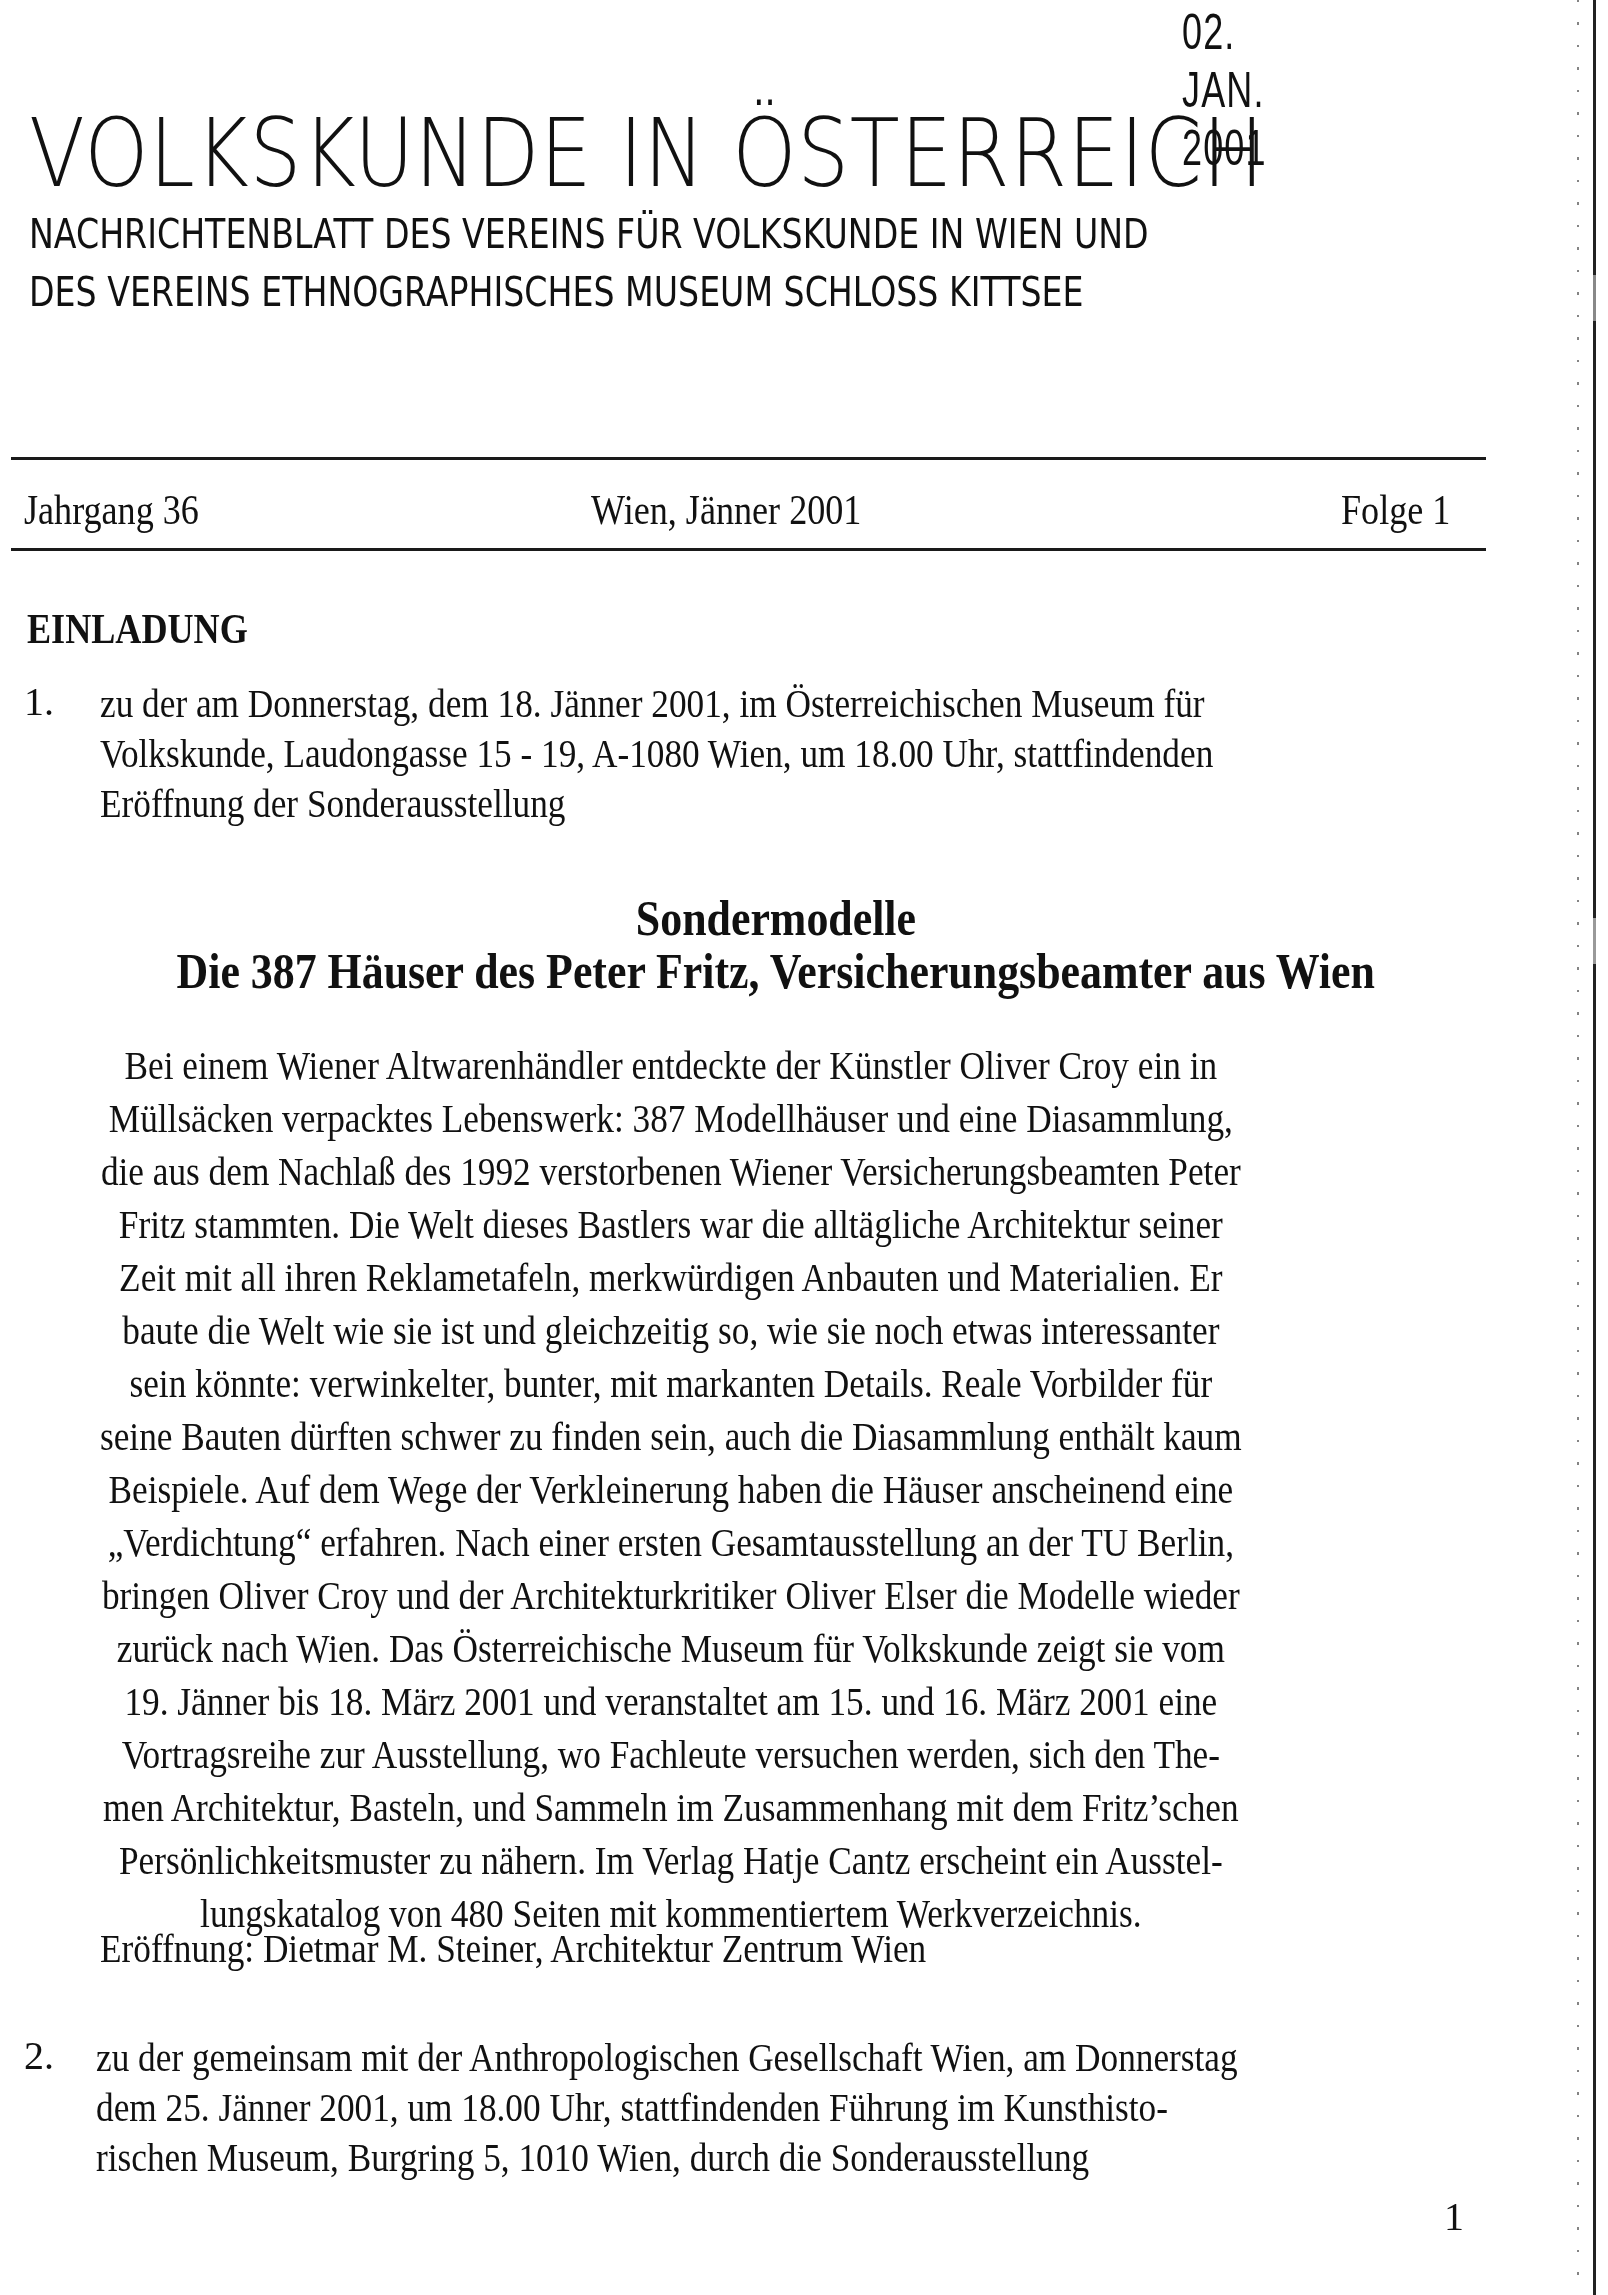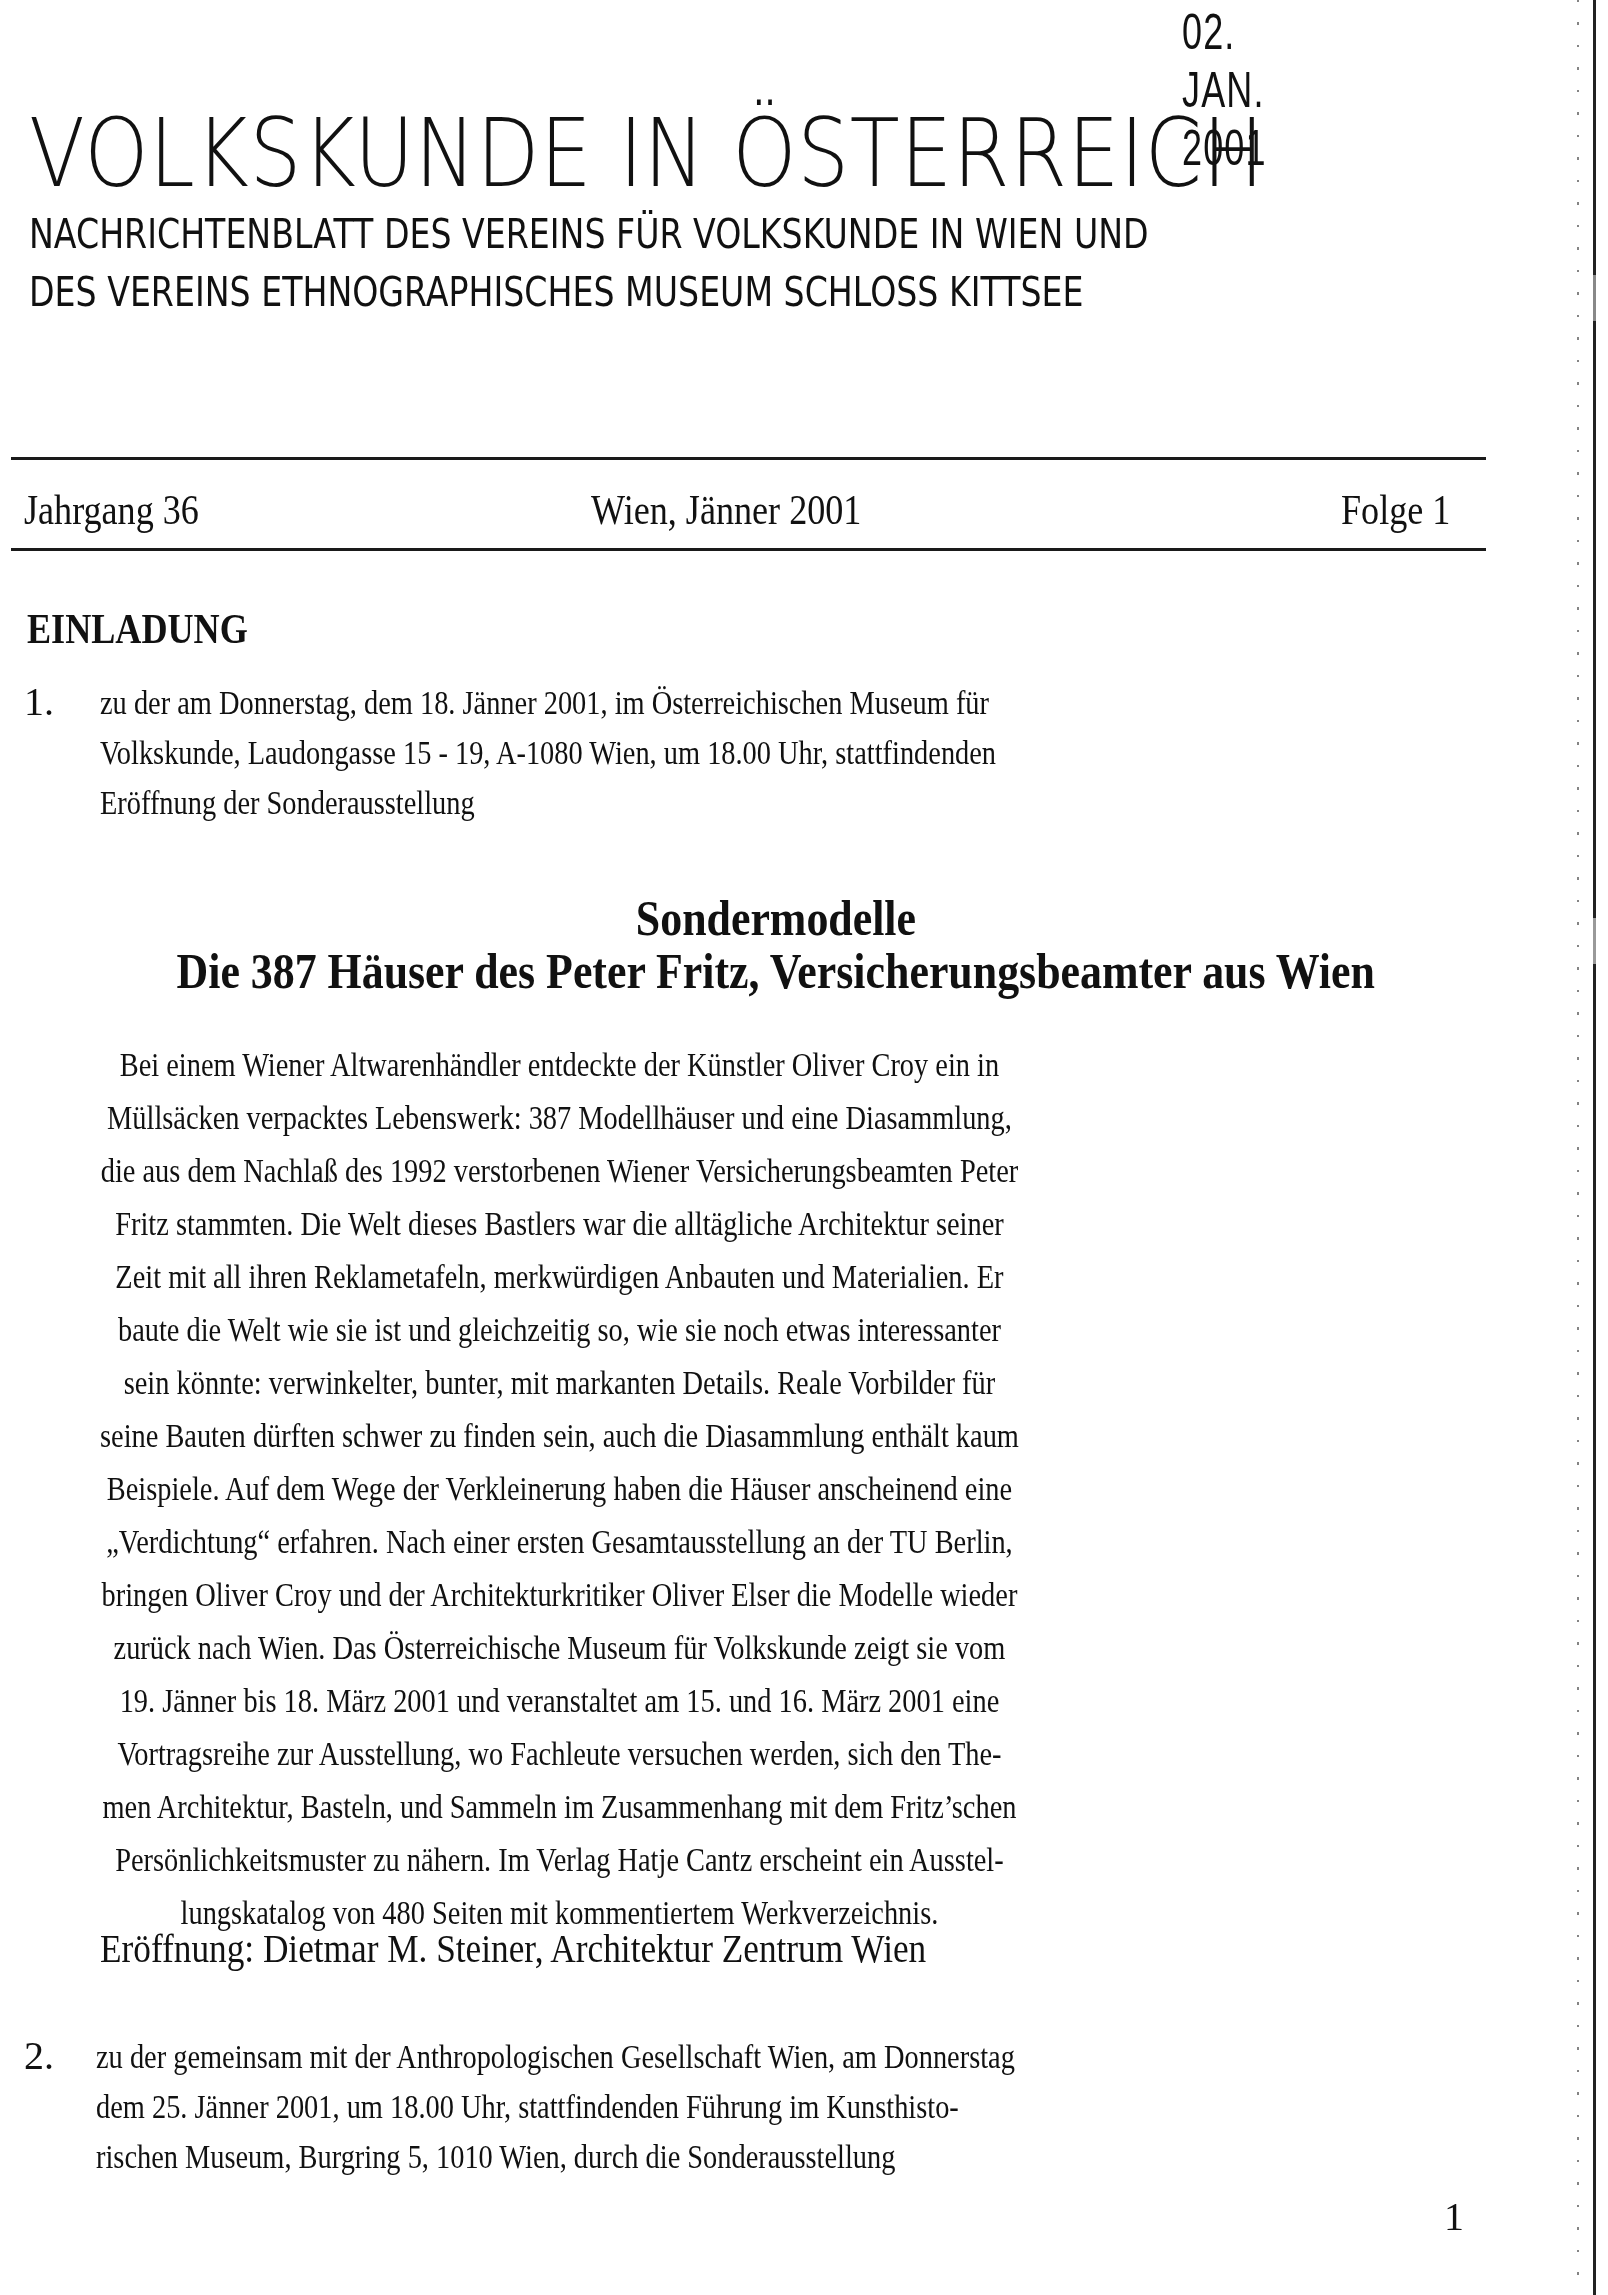--- a/index.html
+++ b/index.html
@@ -52,21 +52,21 @@
     .meta-center { left: 591px; }
     .meta-right { left: 1341px; }
 
     .section-heading {
       position: absolute; left: 27px; top: 605px; font-size: 42px; font-weight: bold;
       transform: scaleX(0.86); transform-origin: left top; white-space: nowrap;
     }
 
     .item-num { position: absolute; left: 24px; font-size: 40px; }
     .para {
-      position: absolute; font-size: 33px; line-height: 50px; white-space: nowrap; font-family: Liberation Serif, serif;
+      position: absolute; font-size: 41px; line-height: 50px; white-space: nowrap; font-family: Liberation Serif, serif;
     }
     .para .ln { display: block; transform: scaleX(0.86); transform-origin: left top; height: 50px; }
 
     .item1-text { left: 100px; top: 678px; }
     .item1-num { top: 678px; }
 
     .exh-title {
       position: absolute; left: 0; width: 1552px; text-align: center; font-weight: bold;
       font-size: 51px; white-space: nowrap;
     }

